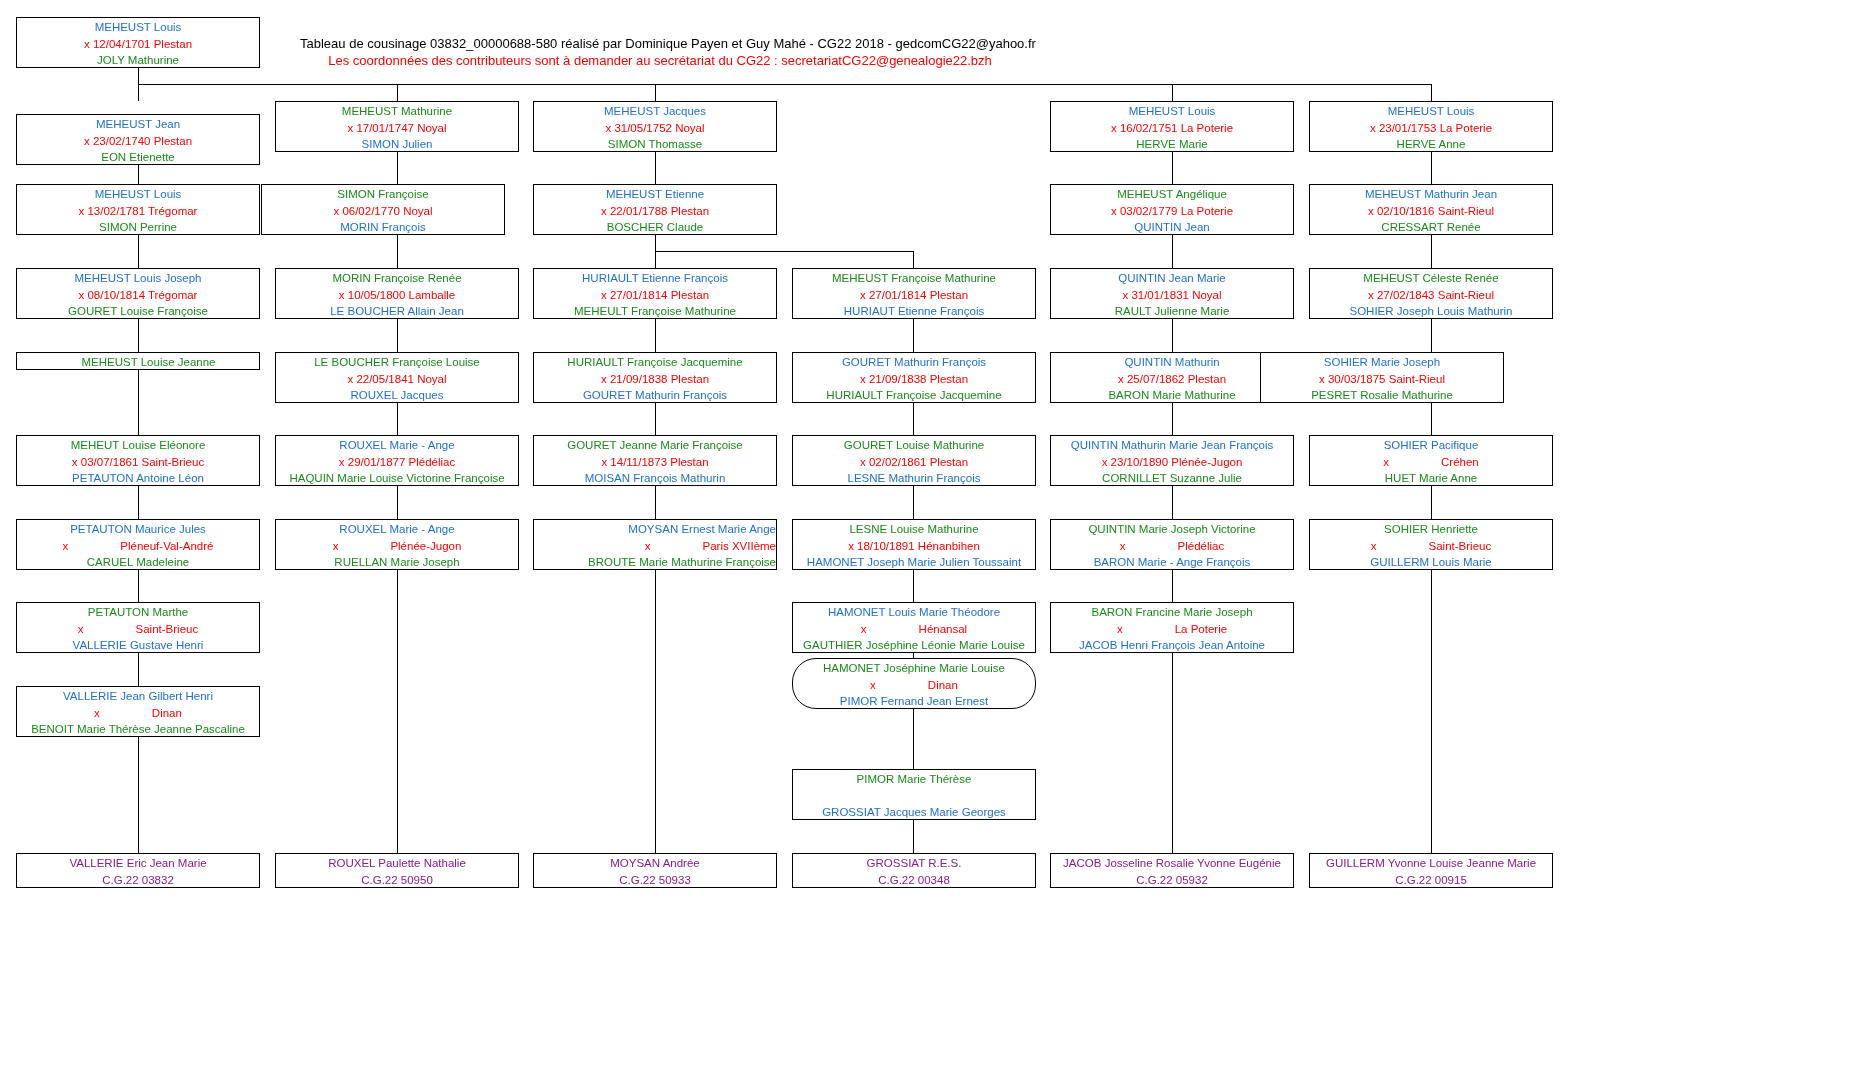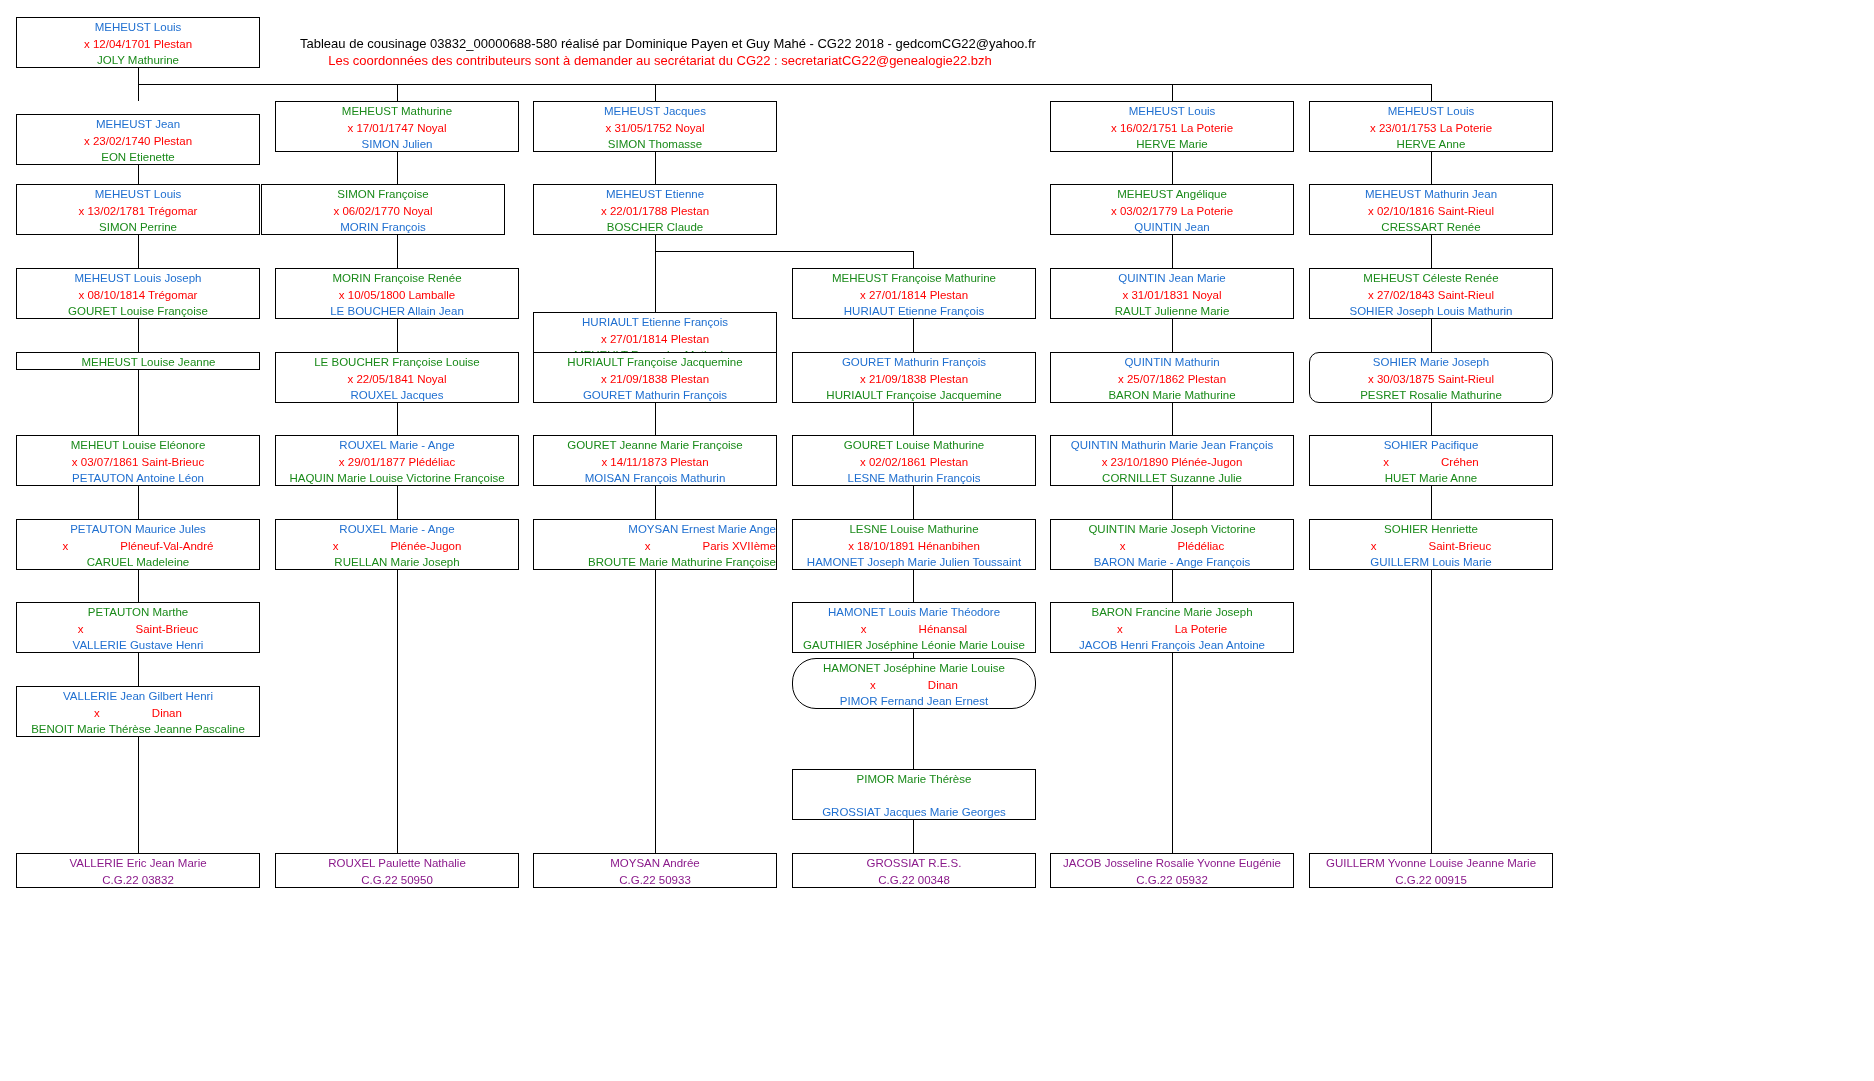--- a/index.html
+++ b/index.html
@@ -137,21 +137,21 @@
 <div class="box" style="left:533px; top:101px;">
   <span class="ln blue">MEHEUST Jacques</span>
   <span class="ln red">x 31/05/1752 Noyal</span>
   <span class="ln green">SIMON Thomasse</span>
 </div>
 <div class="box" style="left:533px; top:184px;">
   <span class="ln blue">MEHEUST Etienne</span>
   <span class="ln red">x 22/01/1788 Plestan</span>
   <span class="ln green">BOSCHER Claude</span>
 </div>
-<div class="box" style="left:533px; top:268px;margin-top:44px;">
+<div class="box" style="left:533px; top:268px;">
   <span class="ln blue">HURIAULT Etienne François</span>
   <span class="ln red">x 27/01/1814 Plestan</span>
   <span class="ln green">MEHEULT Françoise Mathurine</span>
 </div>
 <div class="box" style="left:533px; top:352px;">
   <span class="ln green">HURIAULT Françoise Jacquemine</span>
   <span class="ln red">x 21/09/1838 Plestan</span>
   <span class="ln blue">GOURET Mathurin François</span>
 </div>
 <div class="box" style="left:533px; top:435px;">
@@ -257,21 +257,21 @@
 <div class="box" style="left:1309px; top:184px;">
   <span class="ln blue">MEHEUST Mathurin Jean</span>
   <span class="ln red">x 02/10/1816 Saint-Rieul</span>
   <span class="ln green">CRESSART Renée</span>
 </div>
 <div class="box" style="left:1309px; top:268px;">
   <span class="ln green">MEHEUST Céleste Renée</span>
   <span class="ln red">x 27/02/1843 Saint-Rieul</span>
   <span class="ln blue">SOHIER Joseph Louis Mathurin</span>
 </div>
-<div class="box" style="left:1309px; top:352px;border-radius:10px;">
+<div class="box" style="left:1260px; top:352px;">
   <span class="ln blue">SOHIER Marie Joseph</span>
   <span class="ln red">x 30/03/1875 Saint-Rieul</span>
   <span class="ln green">PESRET Rosalie Mathurine</span>
 </div>
 <div class="box" style="left:1309px; top:435px;">
   <span class="ln blue">SOHIER Pacifique</span>
   <span class="ln red"><span>x</span><span class="gap"></span><span>Créhen</span></span>
   <span class="ln green">HUET Marie Anne</span>
 </div>
 <div class="box" style="left:1309px; top:519px;">

